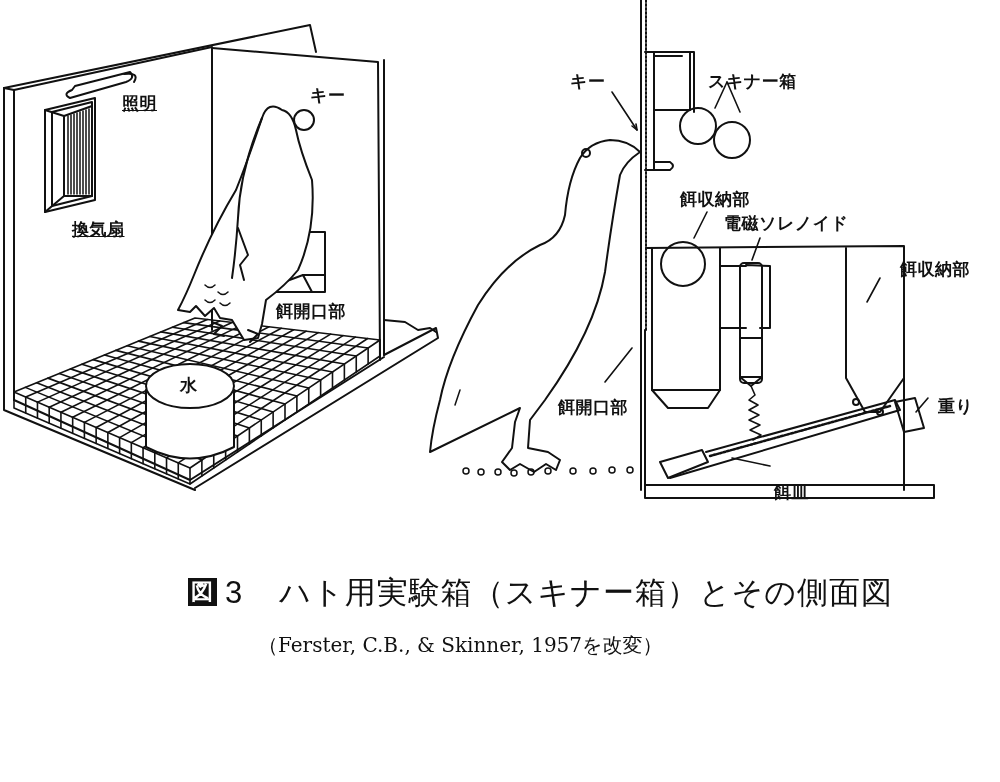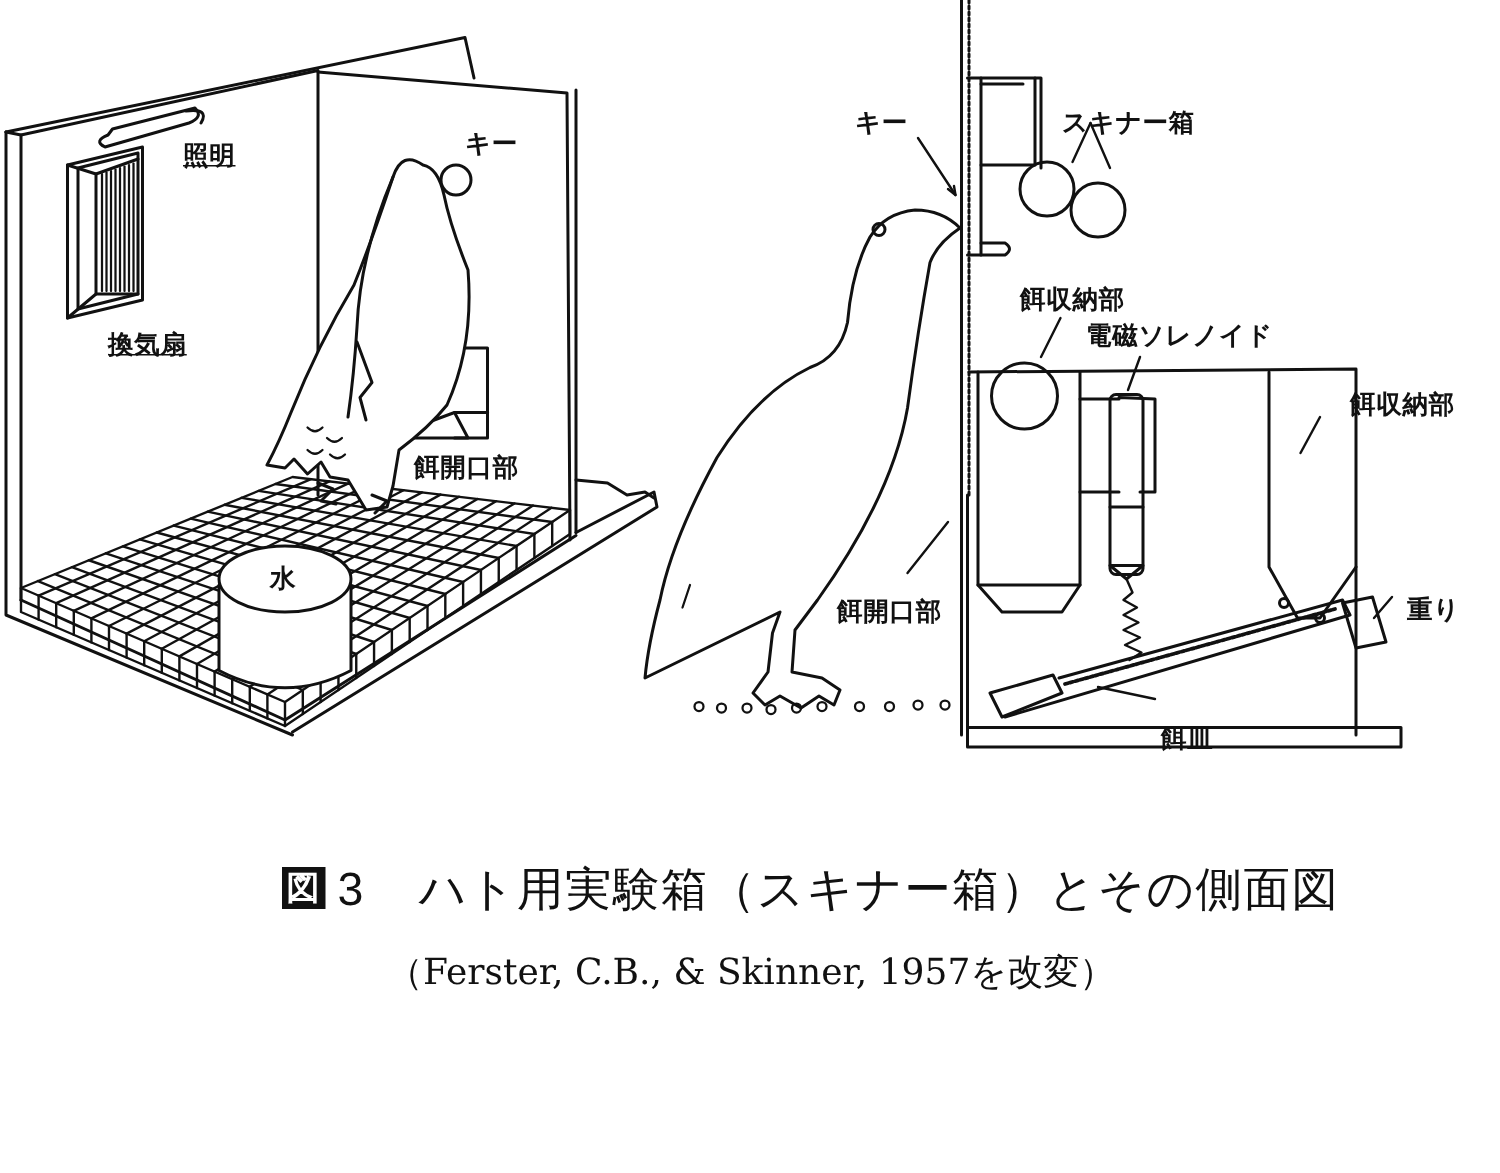--- a/index.html
+++ b/index.html
@@ -3,21 +3,21 @@
 <meta charset="utf-8">
 <style>
   html, body { margin:0; padding:0; background:#ffffff; }
   body { width:1000px; height:782px; position:relative; overflow:hidden; font-family:"DejaVu Sans", sans-serif; color:#111; }
   #fig { position:absolute; left:0; top:0; width:1000px; height:520px; }
   #fig svg { position:absolute; left:0; top:0; }
   .lbl { position:absolute; font-family:"DejaVu Sans", sans-serif; font-size:17px; font-weight:bold; color:#111; white-space:nowrap; letter-spacing:0.5px; }
   .cap1 { position:absolute; left:168px; top:572px; font-family:Liberation Sans, sans-serif; font-size:31px; color:#111; white-space:nowrap; letter-spacing:1px;margin-left:20px; }
   .fignum-box { display:inline-block; background:#111; color:#fff; font-weight:bold; font-size:22px; padding:1px 3px; margin-right:8px; vertical-align:4px; line-height:26px; }
   .fignum { margin-right:36px; }
-  .cap2 { position:absolute; left:258px; top:632px; font-family:"DejaVu Serif", serif; font-size:24px; color:#111; white-space:nowrap; }
+  .cap2 { position:absolute; left:258px; top:632px; font-family:"DejaVu Serif", serif; font-size:20px; color:#111; white-space:nowrap; }
 </style>
 </head>
 <body>
 
 <div id="fig">
 <svg width="1000" height="520" viewBox="0 0 1000 520" fill="none" stroke="#111" stroke-width="2" stroke-linejoin="round" stroke-linecap="round">
 
   <g>
 
     <path d="M4,88 L310,25 L316,52"></path>

